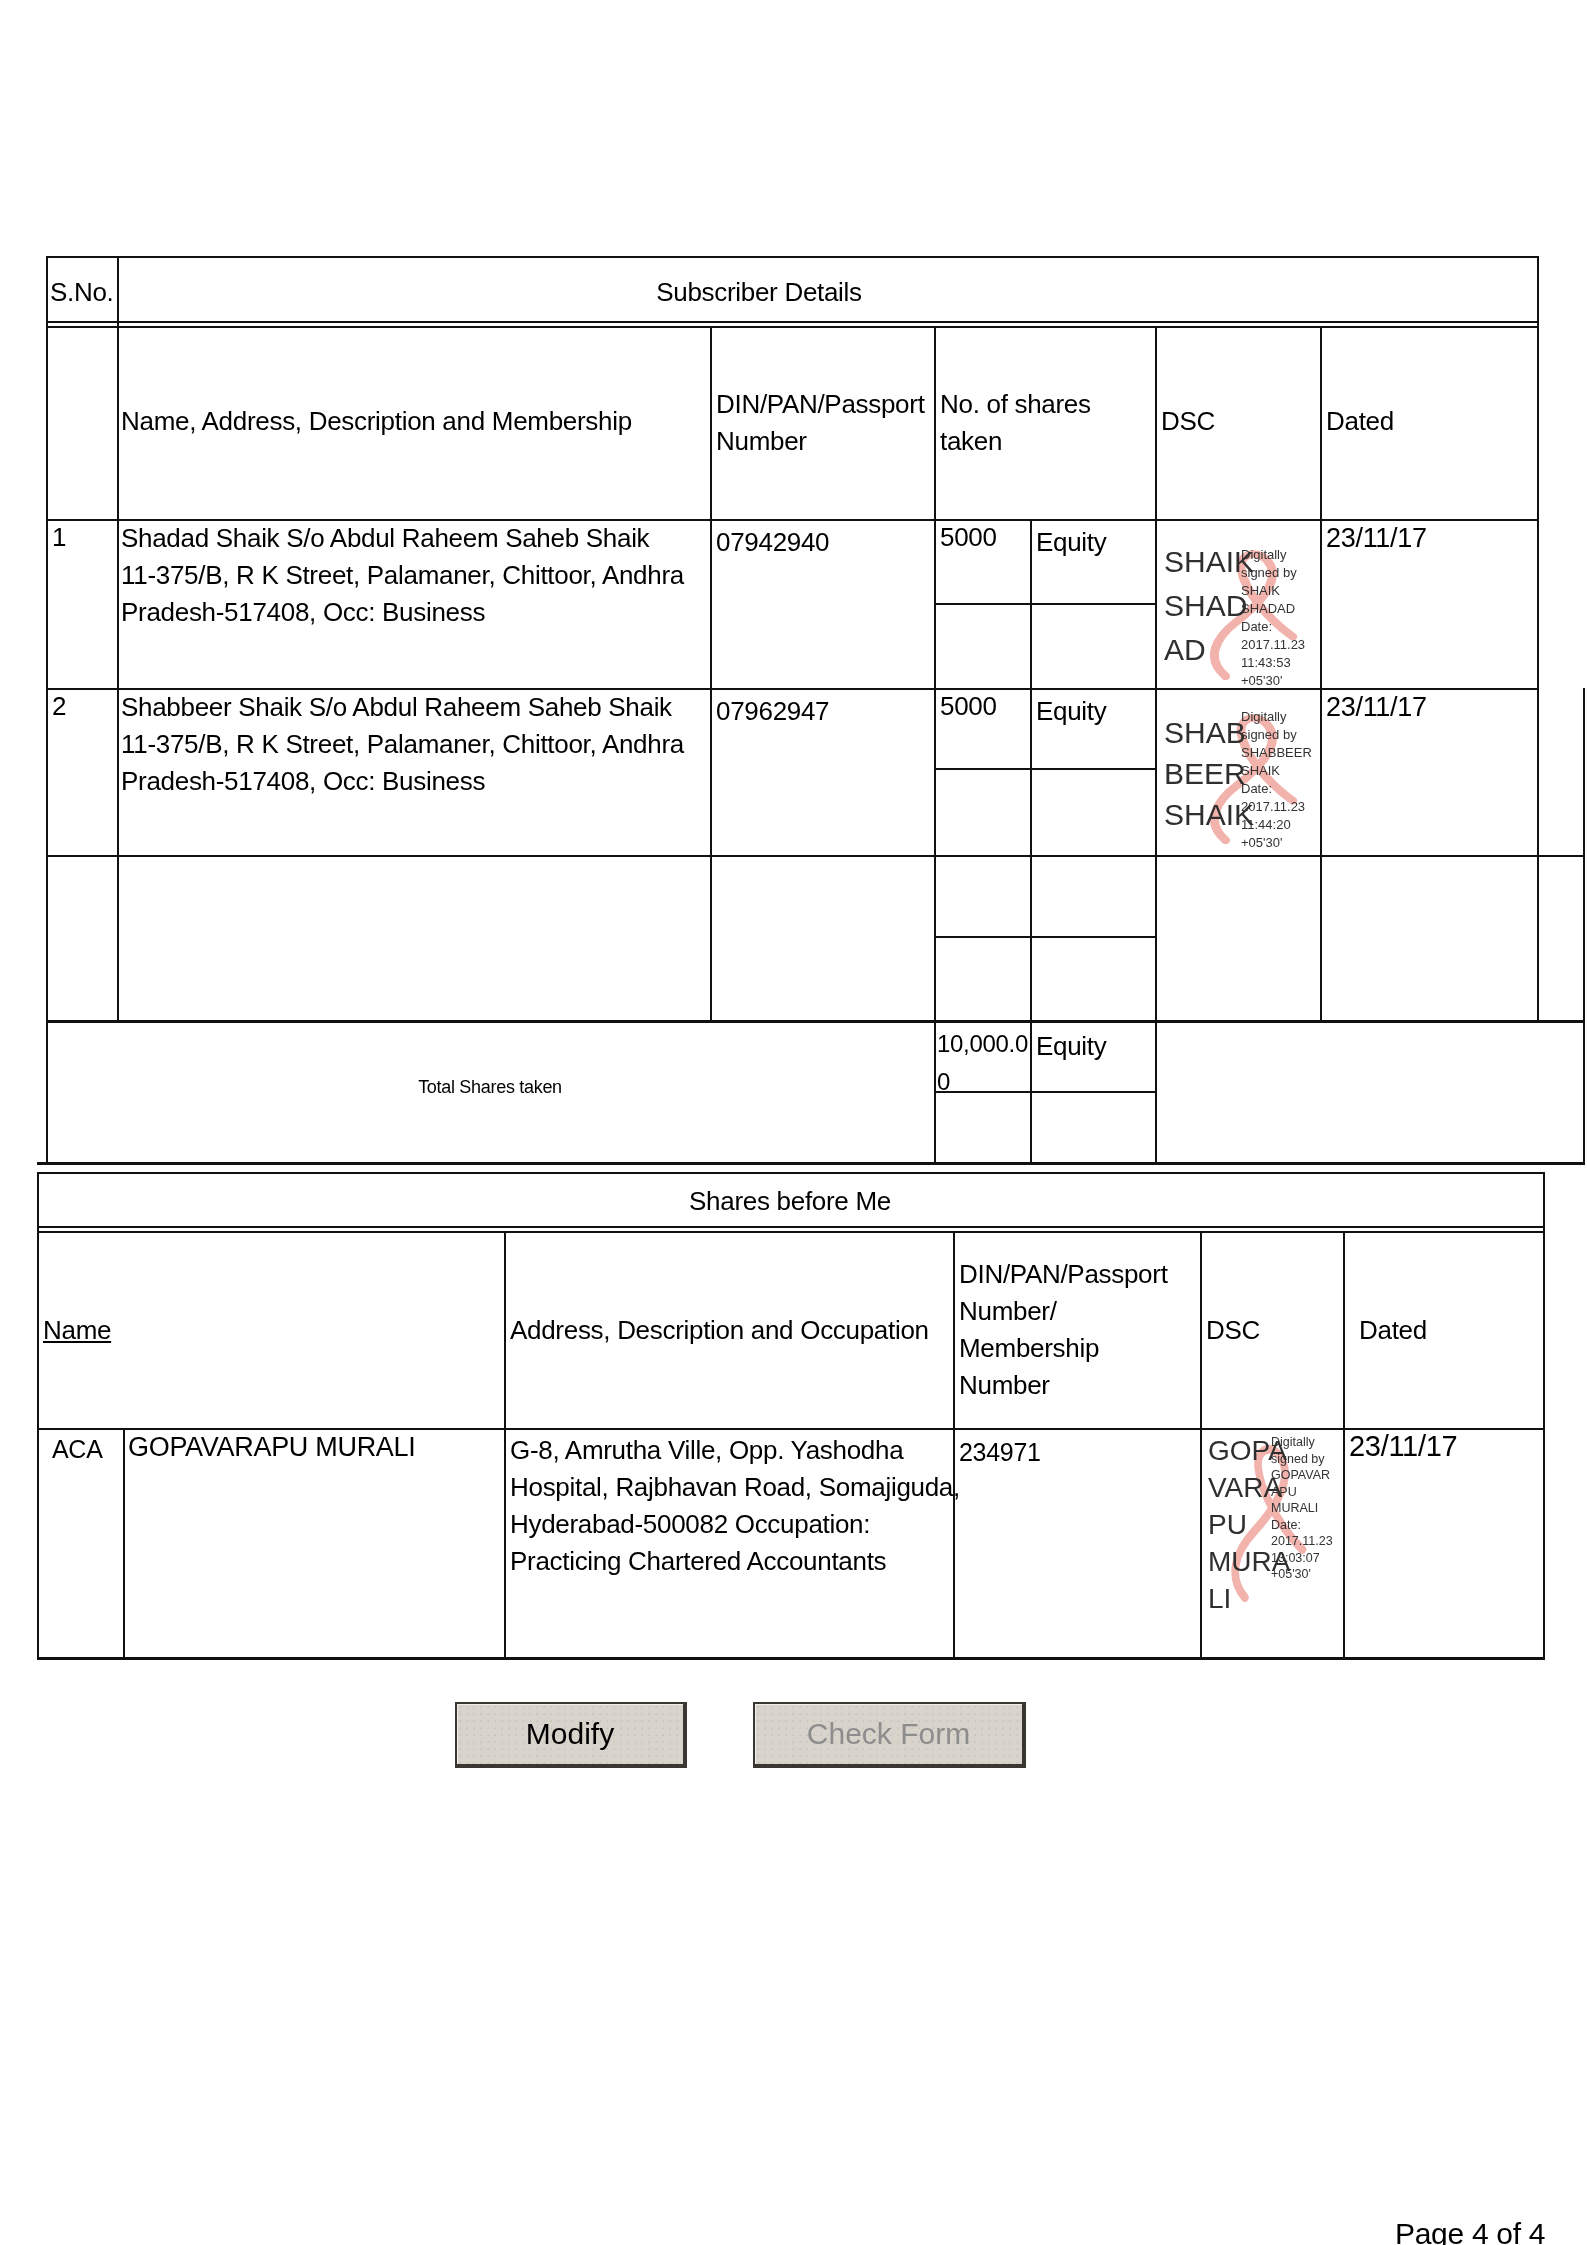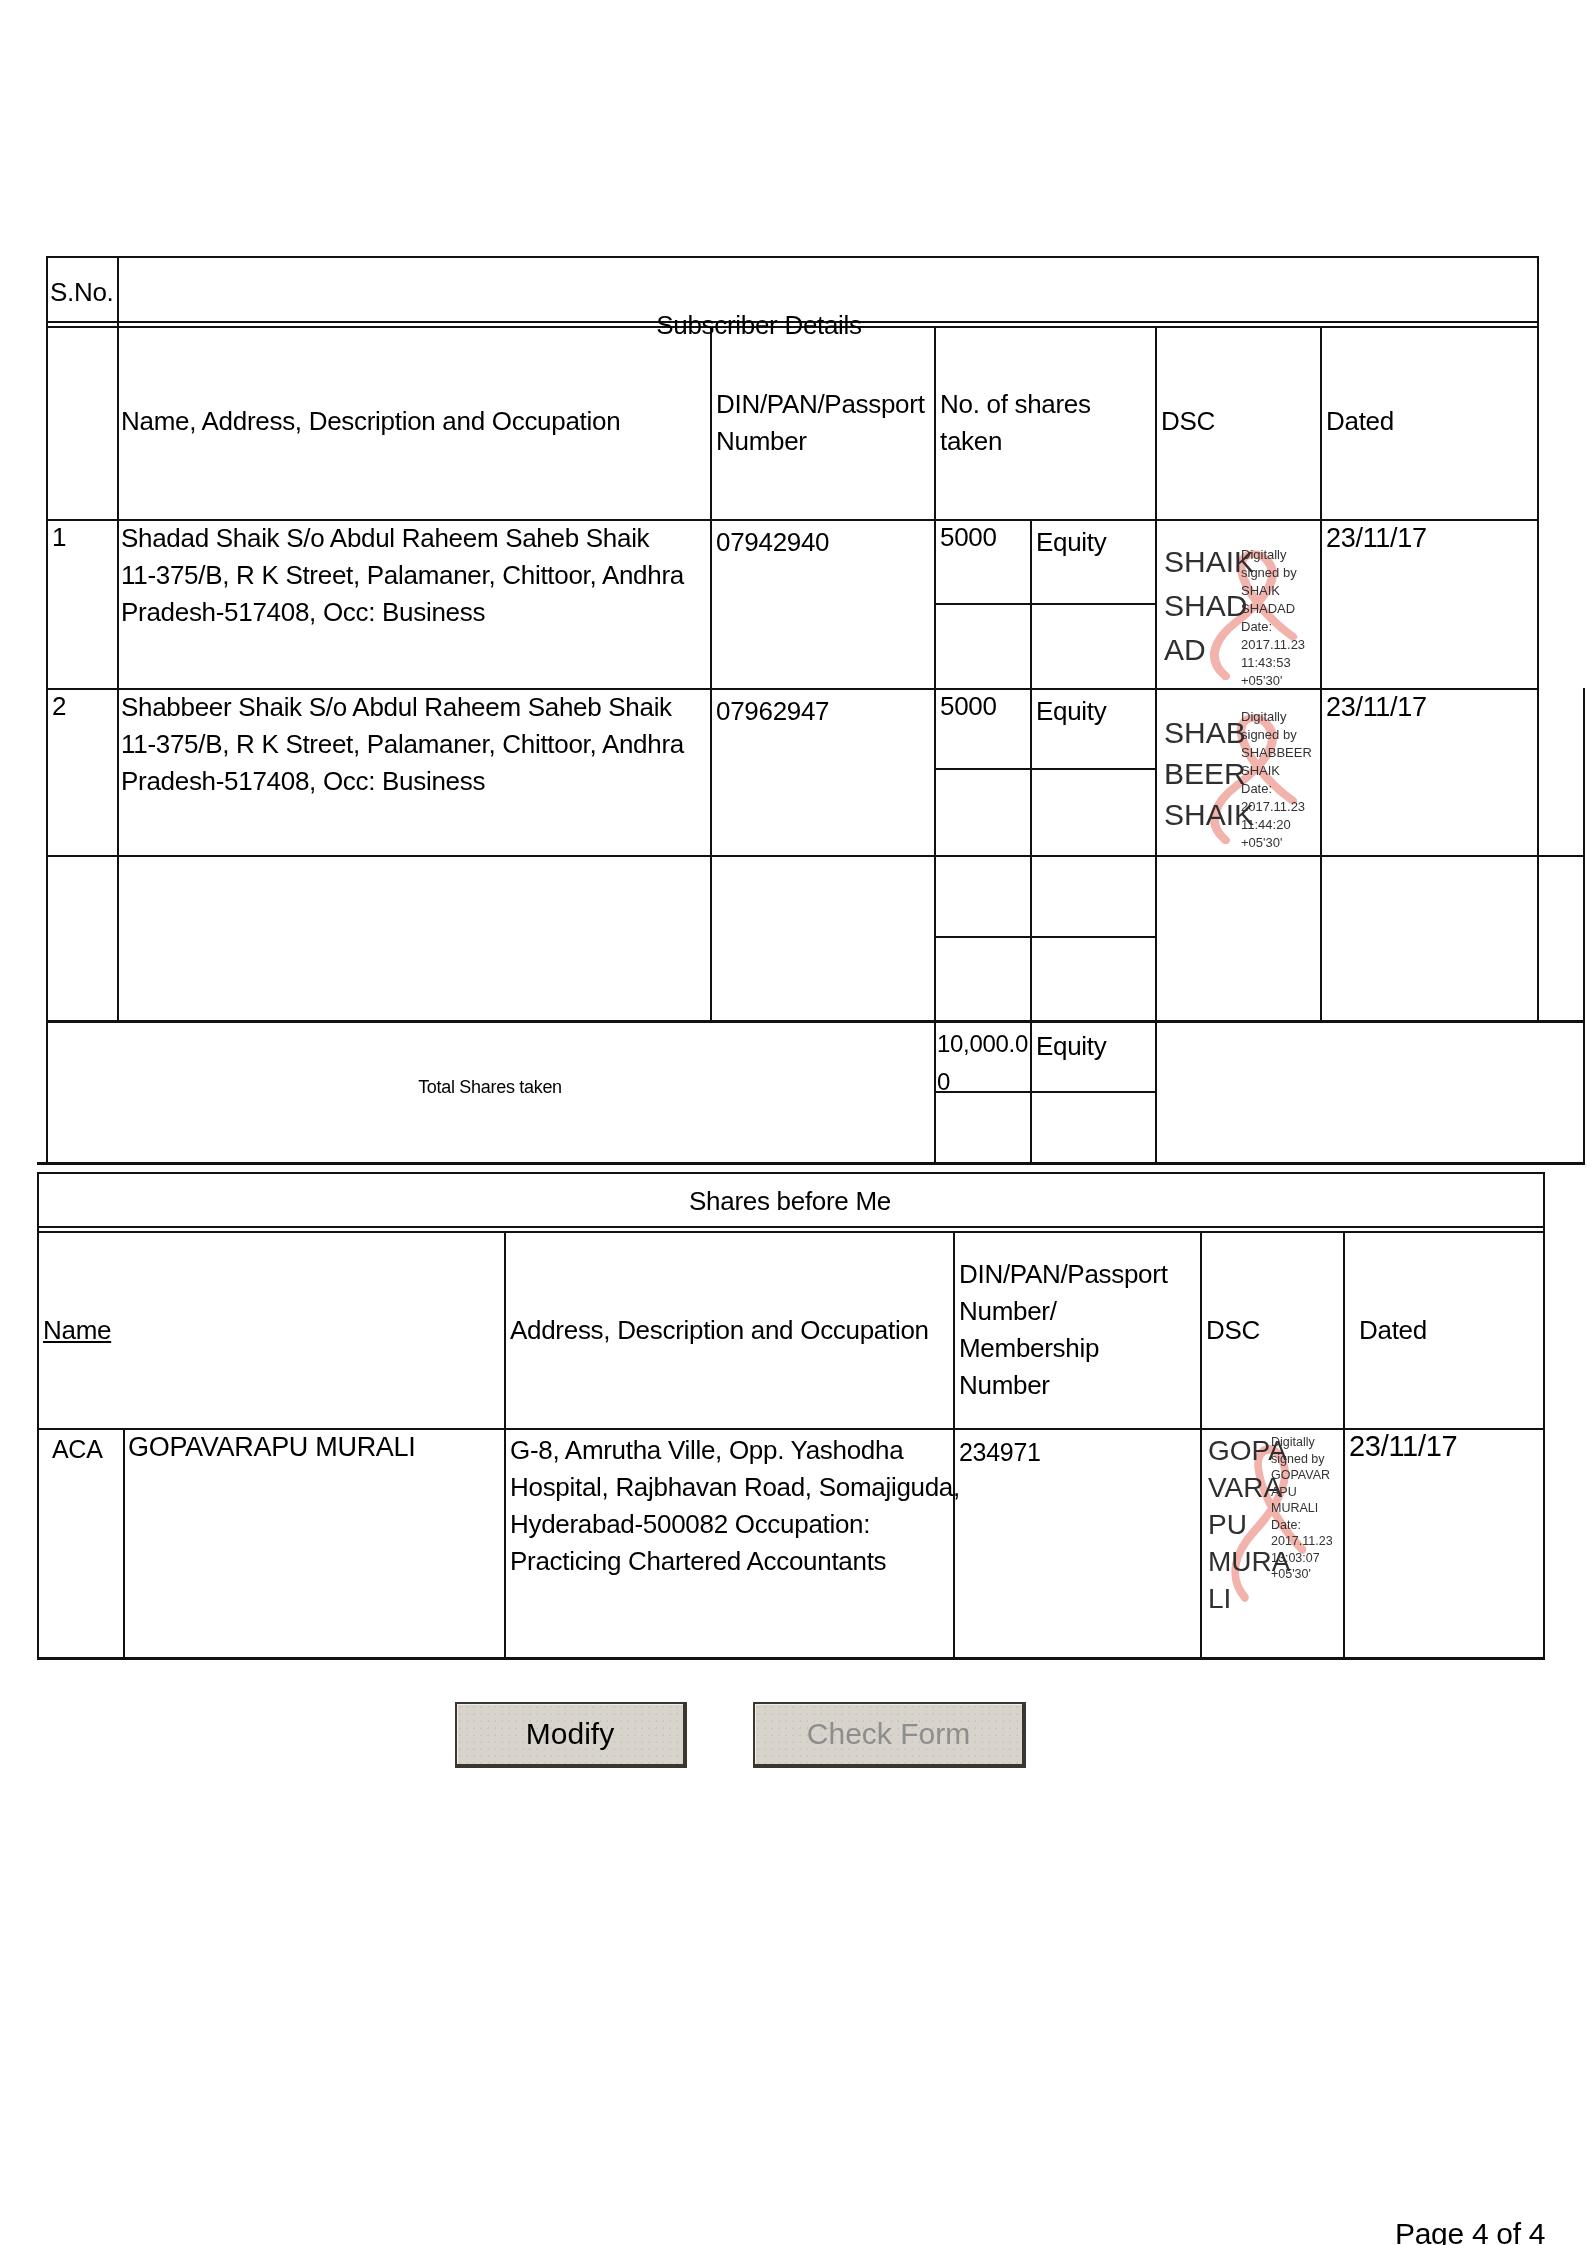--- a/index.html
+++ b/index.html
@@ -55,23 +55,23 @@
   <div class="vl" style="left:710px;top:327px;width:2px;height:693px;"></div>
   <div class="vl" style="left:934px;top:327px;width:2px;height:835px;"></div>
   <div class="vl" style="left:1030px;top:519px;width:2px;height:643px;"></div>
   <div class="vl" style="left:1155px;top:327px;width:2px;height:835px;"></div>
   <div class="vl" style="left:1320px;top:327px;width:2px;height:693px;"></div>
   <div class="vl" style="left:1537px;top:256px;width:2px;height:764px;"></div>
   <div class="vl" style="left:1583px;top:688px;width:2px;height:474px;"></div>
 </div>
 
 <div class="t" style="left:50px;top:276px;">S.No.</div>
-<div class="t c" style="left:117px;top:276px;width:1284px;margin-top:33px;">Subscriber Details</div>
+<div class="t c" style="left:117px;top:276px;width:1284px;">Subscriber Details</div>
 
-<div class="t" style="left:121px;top:405px;">Name, Address, Description and Occupation</div>
+<div class="t" style="left:121px;top:405px;">Name, Address, Description and Membership</div>
 <div class="t" style="left:716px;top:386px;line-height:37px;">DIN/PAN/Passport
 Number</div>
 <div class="t" style="left:940px;top:386px;line-height:37px;">No. of shares
 taken</div>
 <div class="t" style="left:1161px;top:405px;">DSC</div>
 <div class="t" style="left:1326px;top:405px;">Dated</div>
 
 <div>
   <div class="t" style="left:52px;top:521px;">1</div>
   <div class="t" style="left:121px;top:520px;line-height:37px;">Shadad Shaik S/o Abdul Raheem Saheb Shaik

